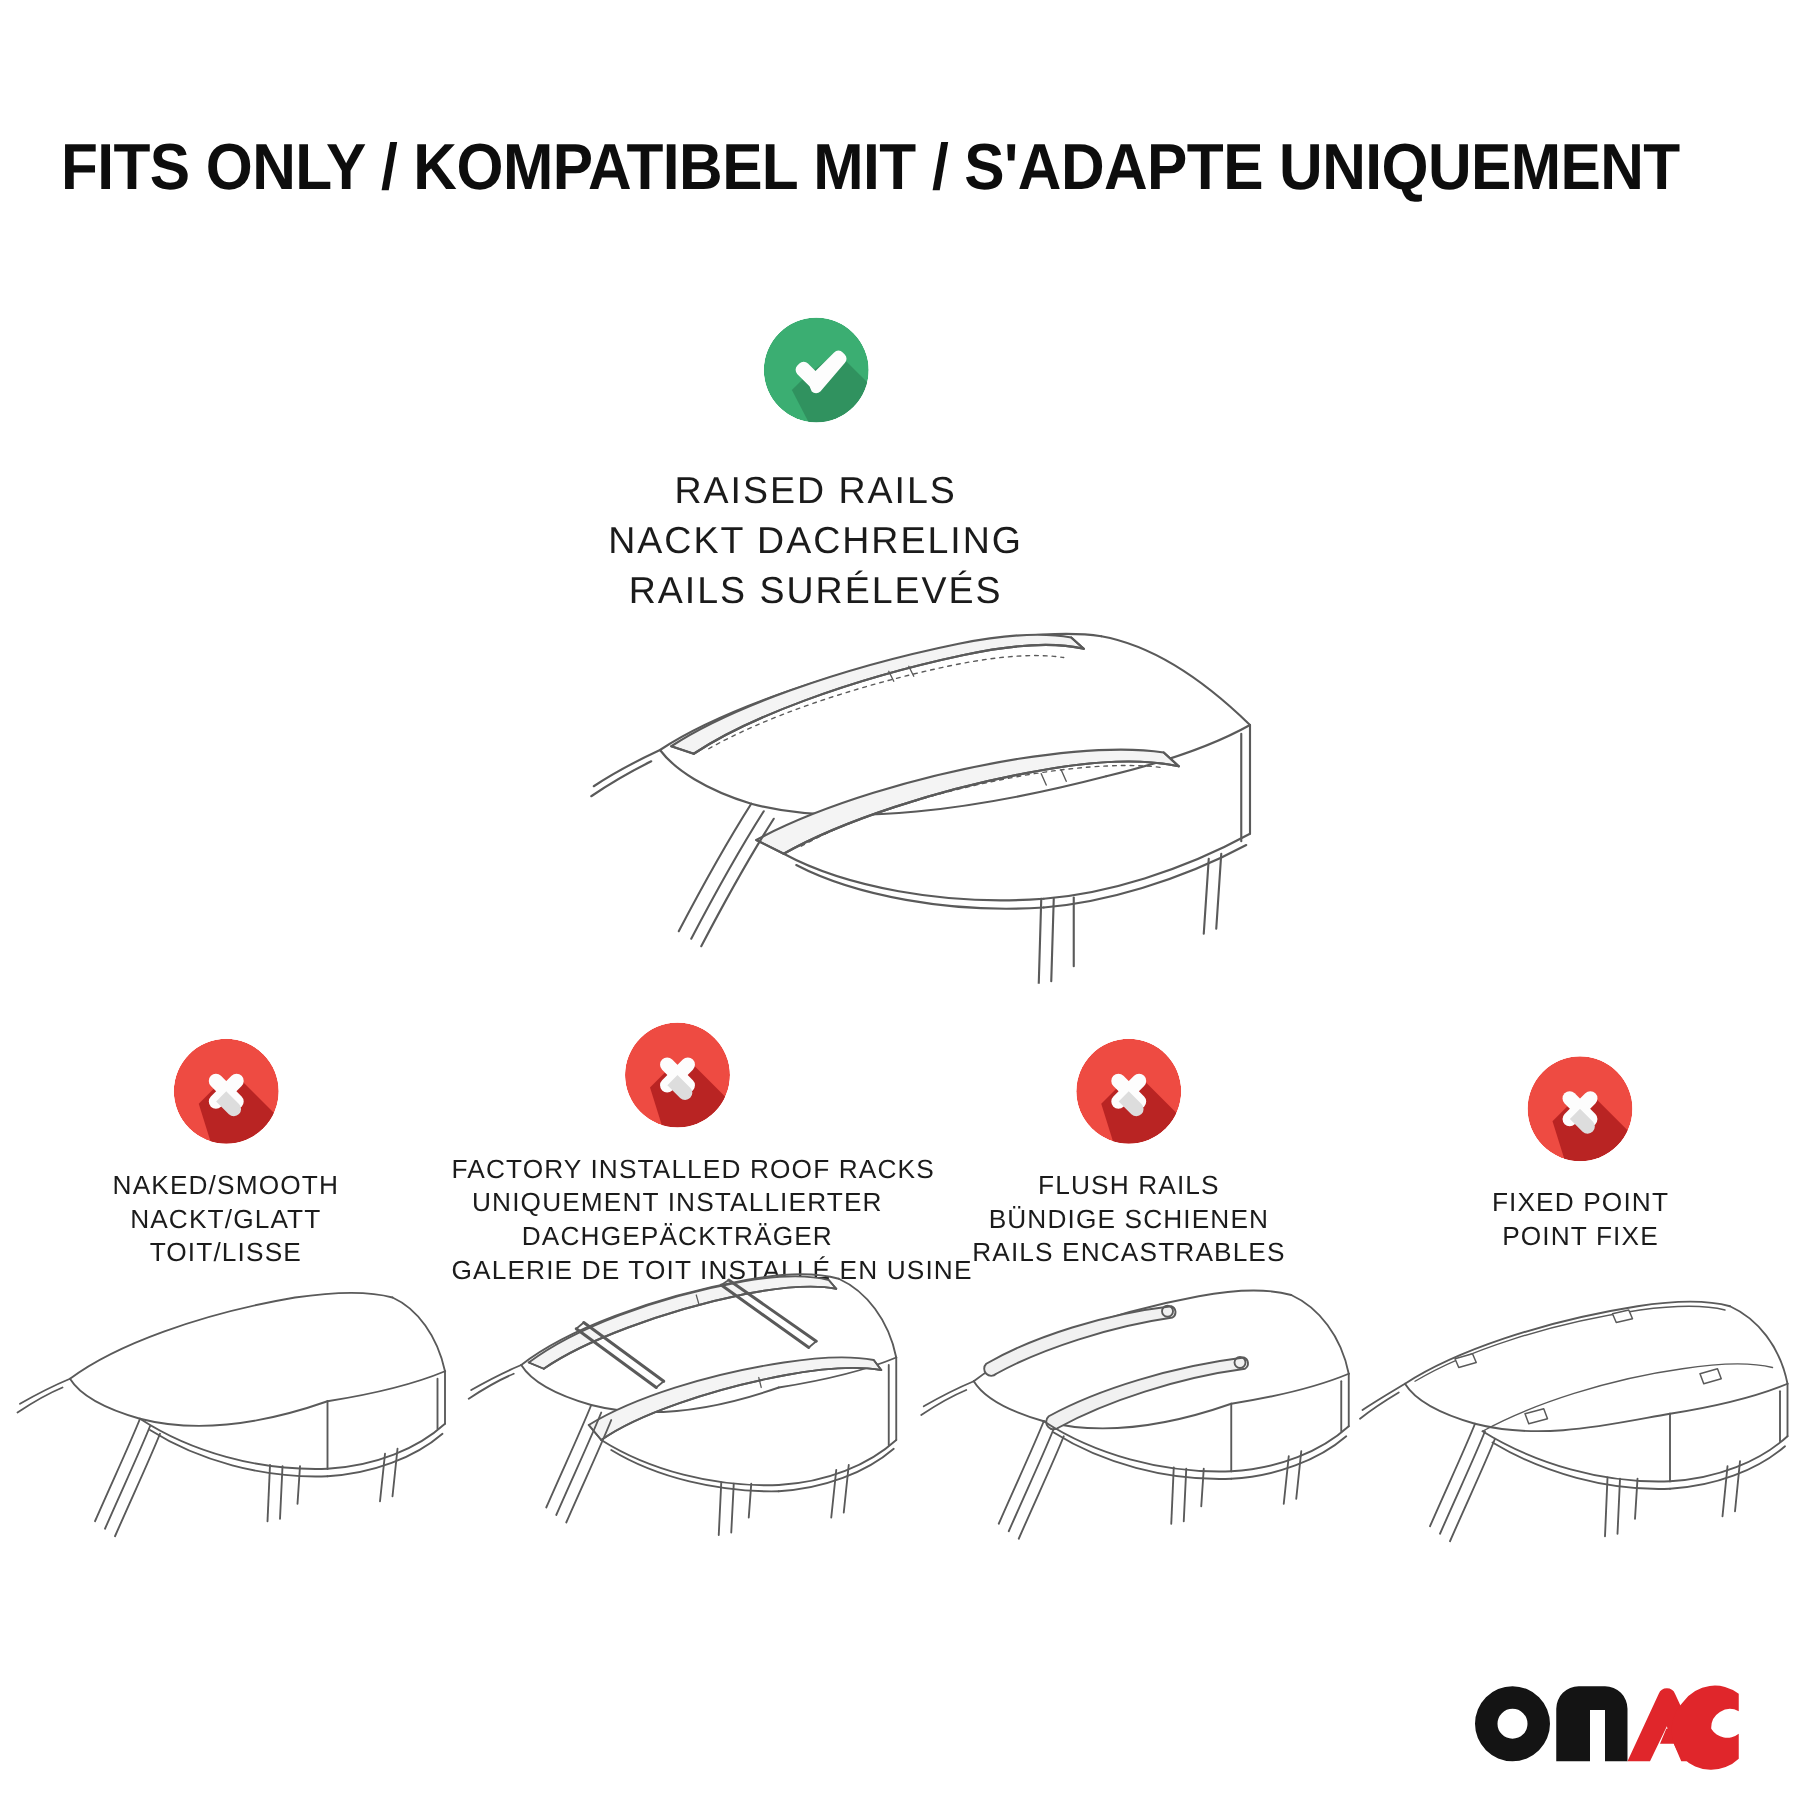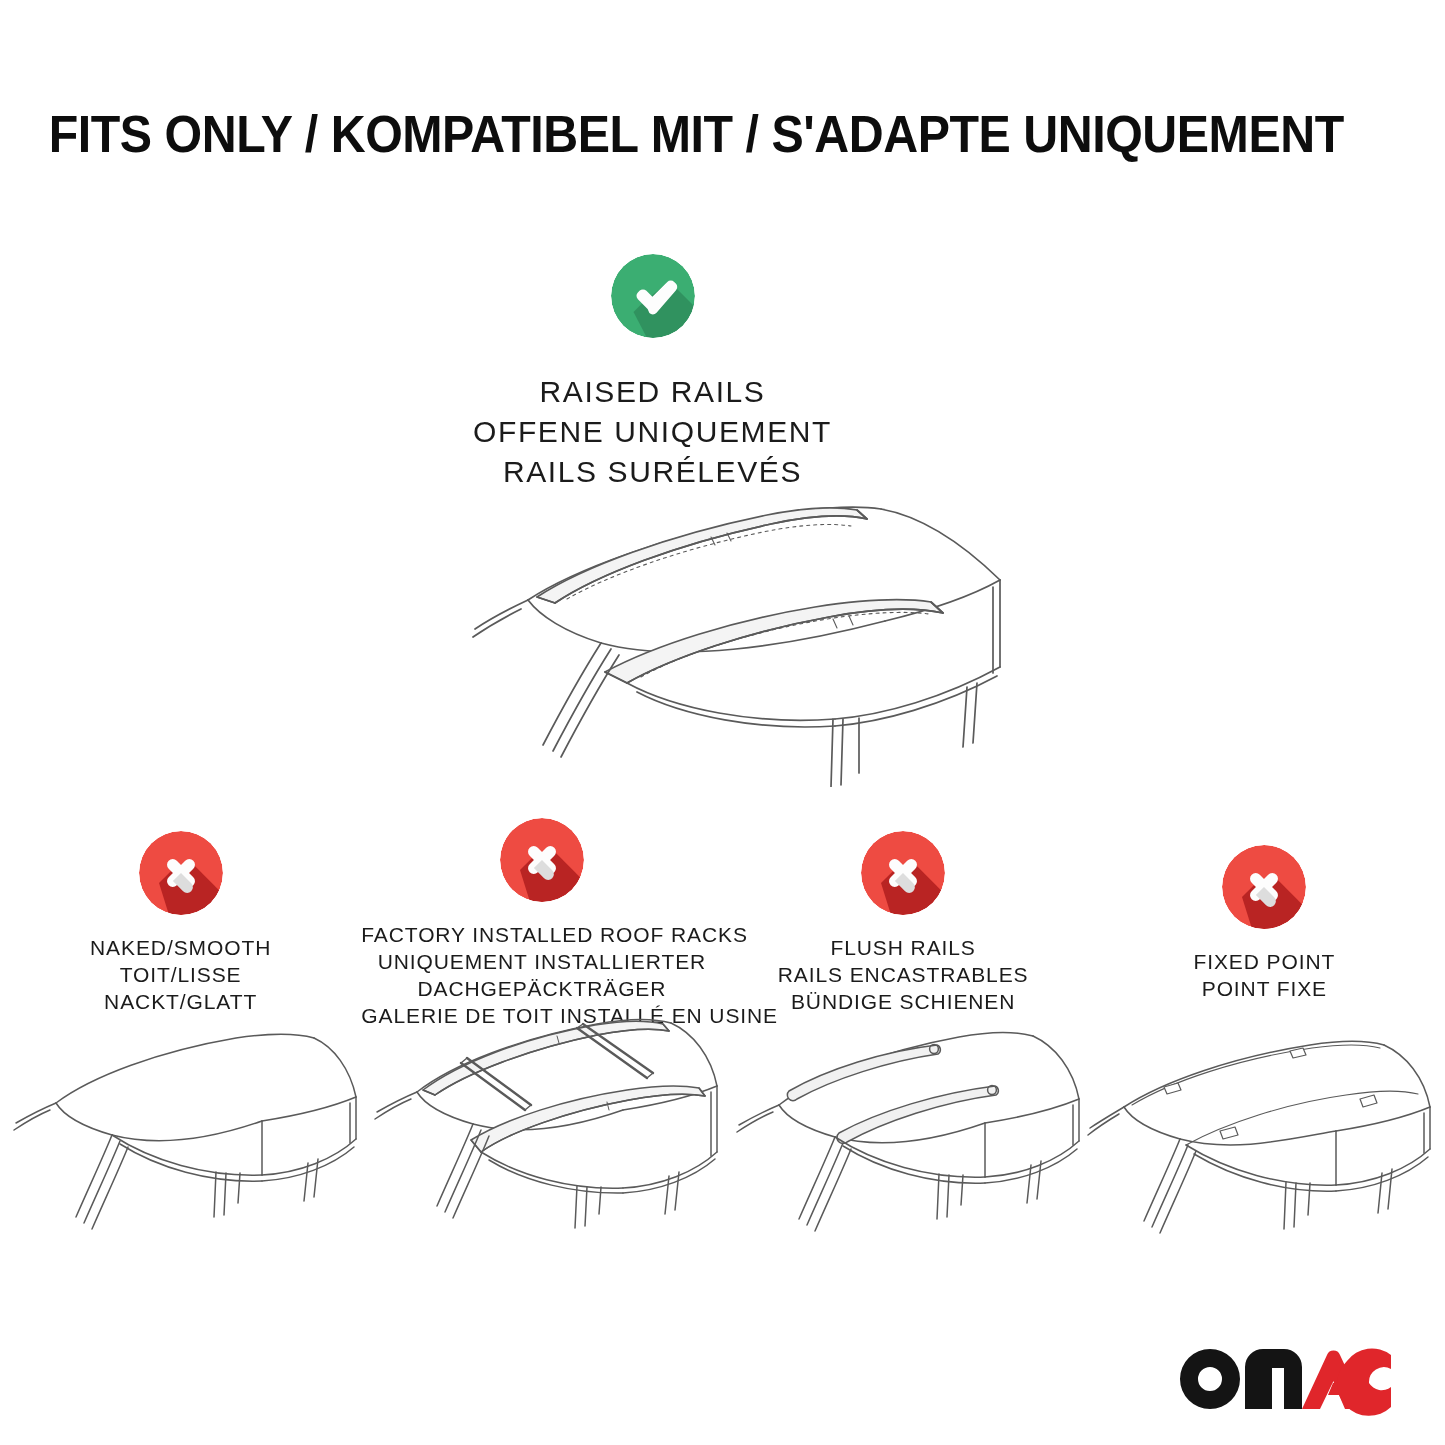--- a/index.html
+++ b/index.html
@@ -152,21 +152,21 @@
           <path d="M58.5 27.5 L84 53 L84 84 L36 84 L22.5 58 L33 47.5 Z" fill="#2E8C5B" opacity="0.82"></path>
 
           <path d="M36.6 55.0 L26.9 45.3 a4.9 4.9 0 0 1 0-6.9 l1.6-1.6 a4.9 4.9 0 0 1 6.9 0 l6.0 6.0 l14.9-14.9 a4.9 4.9 0 0 1 6.9 0 l1.6 1.6 a4.9 4.9 0 0 1 0 6.9 L45.3 59.1 a4.9 4.9 0 0 1 -6.9 0 z" fill="#FDFDFD"></path>
         </g>
       </svg>
     </div>
   </div>
 
   <div class="top-labels">
     <div class="label-line">RAISED RAILS</div>
-    <div class="label-line">OFFENE UNIQUEMENT</div>
+    <div class="label-line">NACKT DACHRELING</div>
     <div class="label-line">RAILS SURÉLEVÉS</div>
   </div>
 </div>
 
 <div class="hero-art">
   <svg viewBox="0 0 615 290" width="615" height="290" aria-hidden="true">
     <g fill="none" stroke="#5a5a5a" stroke-width="1.7" stroke-linecap="round" stroke-linejoin="round">
 
       <path d="M113 103 C160 72 250 40 352 19 C404 10 440 8 466 12"></path>
       <path d="M466 12 C505 19 545 44 585 83"></path>
@@ -226,22 +226,22 @@
           <g fill="#FDFDFD">
             <rect x="24.6" y="36.3" width="34.8" height="11.4" rx="5.7" transform="rotate(45 42 42)"></rect>
             <rect x="24.6" y="36.3" width="34.8" height="11.4" rx="5.7" transform="rotate(-45 42 42)"></rect>
           </g>
           <path d="M42 42 l10.2 10.2 a5.7 5.7 0 0 1 -8.1 8.1 L33.9 50.1 Z" fill="#DDDDDD"></path>
         </g>
       </svg>
     </div>
     <div class="col-labels">
       <div class="col-label-line">NAKED/SMOOTH</div>
+      <div class="col-label-line">NACKT/GLATT</div>
       <div class="col-label-line">TOIT/LISSE</div>
-      <div class="col-label-line">NACKT/GLATT</div>
     </div>
     <div class="col-art c0">
       <svg viewBox="0 0 361 220" width="361" height="220" aria-hidden="true">
         <g fill="none" stroke="#5a5a5a" stroke-width="1.5" stroke-linecap="round" stroke-linejoin="round">
           <path d="M56 82 C92 55 160 30 236 17 C270 12 296 12 314 17"></path>
           <path d="M314 17 C334 26 350 48 356 76"></path>
           <path d="M356 76 C332 86 300 94 262 100"></path>
           <path d="M56 82 C64 95 84 106 112 114"></path>
           <path d="M112 114 C166 128 222 114 262 100"></path>
           <path d="M56 82 C44 87 30 94 16 102"></path>
@@ -356,22 +356,22 @@
           <g fill="#FDFDFD">
             <rect x="24.6" y="36.3" width="34.8" height="11.4" rx="5.7" transform="rotate(45 42 42)"></rect>
             <rect x="24.6" y="36.3" width="34.8" height="11.4" rx="5.7" transform="rotate(-45 42 42)"></rect>
           </g>
           <path d="M42 42 l10.2 10.2 a5.7 5.7 0 0 1 -8.1 8.1 L33.9 50.1 Z" fill="#DDDDDD"></path>
         </g>
       </svg>
     </div>
     <div class="col-labels">
       <div class="col-label-line">FLUSH RAILS</div>
+      <div class="col-label-line">BÜNDIGE SCHIENEN</div>
       <div class="col-label-line">RAILS ENCASTRABLES</div>
-      <div class="col-label-line">BÜNDIGE SCHIENEN</div>
     </div>
     <div class="col-art c2">
       <svg viewBox="0 0 361 230" width="361" height="230" aria-hidden="true">
         <g fill="none" stroke="#5a5a5a" stroke-width="1.5" stroke-linecap="round" stroke-linejoin="round">
           <path d="M56 92 C92 64 160 38 236 24 C268 18 292 18 310 23"></path>
           <path d="M310 23 C332 33 350 56 356 86"></path>
           <path d="M356 86 C332 96 300 104 262 110"></path>
           <path d="M56 92 C64 105 84 116 112 124"></path>
           <path d="M112 124 C166 138 222 124 262 110"></path>
 

